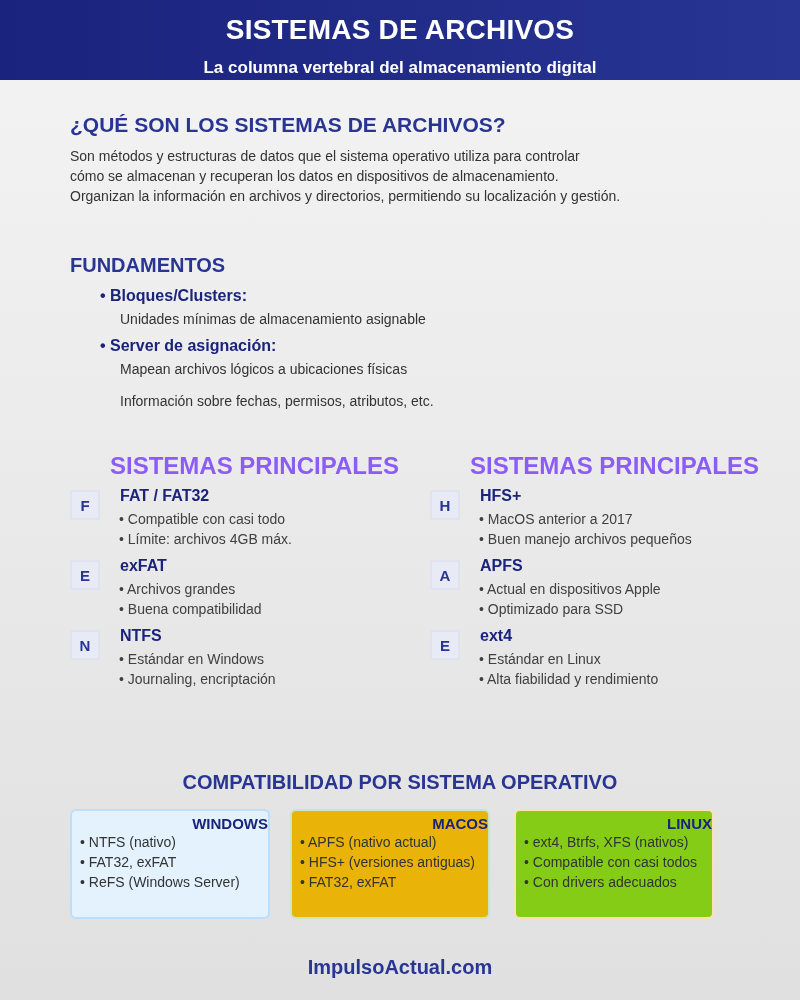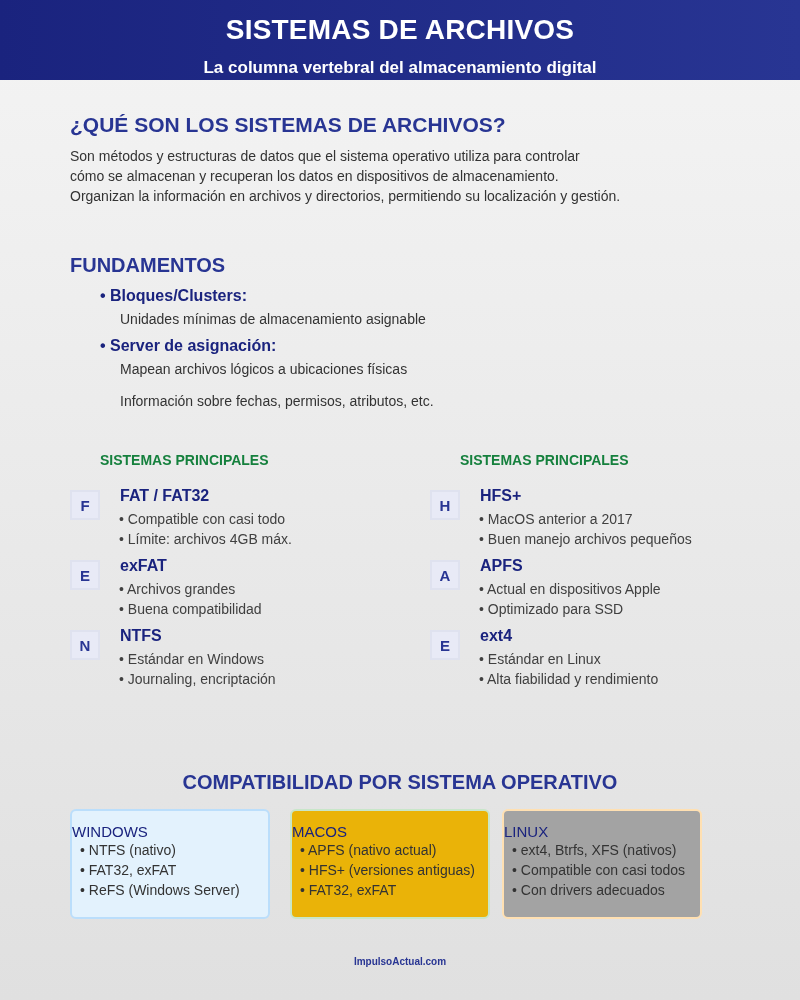--- a/index.html
+++ b/index.html
@@ -27,45 +27,45 @@
   .intro-text {
     position: absolute; left: 70px; top: 146px; width: 640px;
     font-size: 14px; line-height: 20px; color: #333;
   }
   .intro-text div { white-space: nowrap; }
   .fund-title { left: 70px; top: 254px; font-size: 20px; }
   .fund-item { position: absolute; left: 100px; }
   .fund-item .name { font-size: 16px; font-weight: bold; color: #1a237e; }
   .fund-item .desc { font-size: 14px; color: #333; margin-left: 20px; margin-top: 6px; }
   .sys-col { position: absolute; top: 452px; width: 340px; }
-  .sys-col .col-title { font-size: 14px; font-weight: bold; color: #15803d; margin-left: 30px; }
+  .sys-col .col-title { font-size: 24px; font-weight: bold; color: #8b5cf6; margin-left: 40px; }
   .sys-item { position: absolute; left: 0; width: 320px; }
   .sys-badge {
     position: absolute; left: 10px; top: 0;
     width: 30px; height: 30px; box-sizing: border-box;
     background: #e8eaf6; border: 2px solid #dfe2ef;
     color: #283593; font-weight: bold; font-size: 15px;
     display: flex; align-items: center; justify-content: center;
   }
   .sys-name { position: absolute; left: 60px; top: -3px; font-size: 16px; font-weight: bold; color: #1a237e; white-space: nowrap; }
   .sys-point { position: absolute; left: 59px; font-size: 14px; color: #404040; white-space: nowrap; }
   .compat-title {
     position: absolute; left: 0; right: 0; top: 771px; text-align: center;
     font-size: 20px; font-weight: bold; color: #283593;
   }
   .os-box {
     position: absolute; top: 809px; width: 200px; height: 110px;
     box-sizing: border-box; border-radius: 6px; border: 2px solid;
   }
-  .os-box .os-name { text-align: left; font-size: 15px; font-weight: normal; color: #1a237e; margin-top: 12px; }
+  .os-box .os-name { text-align: right; font-size: 15px; font-weight: bold; color: #1a237e; margin-top: 4px; }
   .os-box ul { list-style: none; margin: 0 0 0 0; padding: 0 0 0 8px; }
   .os-box li { font-size: 14px; color: #333; line-height: 20px; white-space: nowrap; }
   .footer {
     position: absolute; left: 0; right: 0; top: 956px; text-align: center;
-    font-size: 10px; font-weight: bold; color: #283593;
+    font-size: 20px; font-weight: bold; color: #283593;
   }
 </style>
 </head>
 <body>
 
 <div class="header">
   <div class="title">SISTEMAS DE ARCHIVOS</div>
   <div class="subtitle">La columna vertebral del almacenamiento digital</div>
 </div>
 
@@ -144,21 +144,21 @@
   </ul>
 </div>
 <div class="os-box" style="left:290px;background:#eab308;border-color:#c8e6c9">
   <div class="os-name">MACOS</div>
   <ul>
     <li>• APFS (nativo actual)</li>
     <li>• HFS+ (versiones antiguas)</li>
     <li>• FAT32, exFAT</li>
   </ul>
 </div>
-<div class="os-box" style="left:502px;background:#a3a3a3;border-color:#ffe0b2">
+<div class="os-box" style="left:514px;background:#84cc16;border-color:#ffe0b2">
   <div class="os-name">LINUX</div>
   <ul>
     <li>• ext4, Btrfs, XFS (nativos)</li>
     <li>• Compatible con casi todos</li>
     <li>• Con drivers adecuados</li>
   </ul>
 </div>
 
 <div class="footer">ImpulsoActual.com</div>
 

